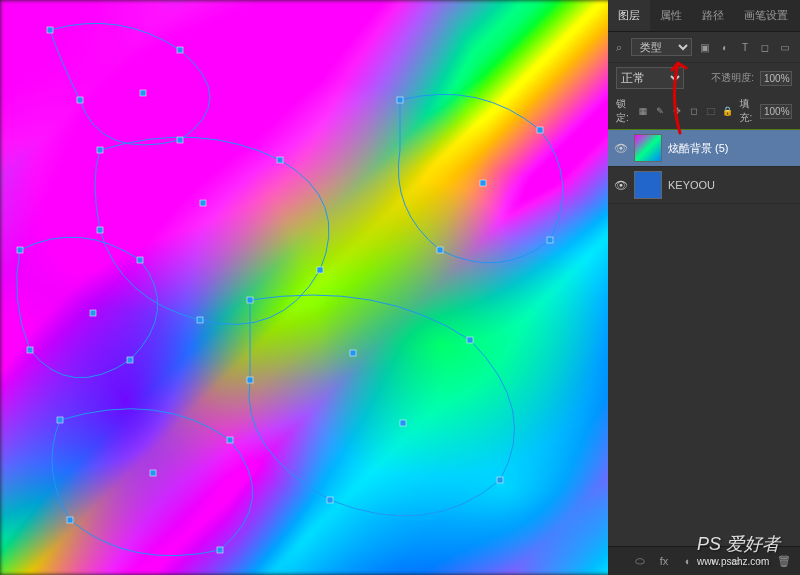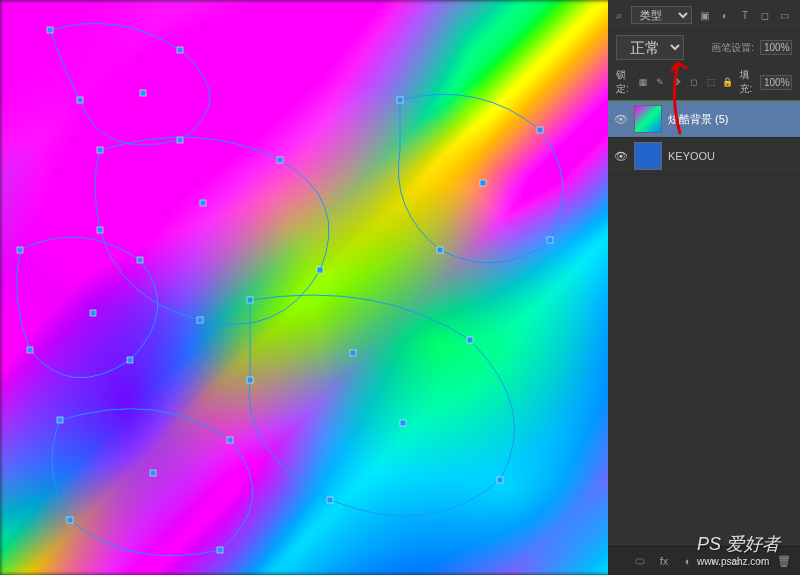--- a/index.html
+++ b/index.html
@@ -13,21 +13,21 @@
 .panel{position:absolute;right:0;top:0;width:192px;height:575px;background:#323232;color:#bbb;font-size:11px;display:flex;flex-direction:column}
 .tabs{display:flex;background:#2a2a2a;border-bottom:1px solid #1a1a1a}
 .tab{padding:8px 10px;cursor:pointer;font-size:11px;color:#999}
 .tab.active{background:#323232;color:#ddd}
 .filter-row{display:flex;align-items:center;padding:6px 8px;gap:6px;border-bottom:1px solid #2a2a2a}
 .filter-row .search{width:10px;color:#999}
 .filter-row select{background:#3a3a3a;border:1px solid #555;color:#ccc;font-size:11px;padding:1px 4px;width:68px}
 .filter-icons{display:flex;gap:6px;margin-left:auto}
 .filter-icons span{width:14px;height:14px;display:inline-flex;align-items:center;justify-content:center;color:#999;font-size:10px}
 .blend-row{display:flex;align-items:center;padding:4px 8px;gap:6px}
-.blend-row select{background:#3a3a3a;border:1px solid #555;color:#ccc;font-size:15px;padding:2px 9px;flex:1;max-width:68px}
+.blend-row select{background:#3a3a3a;border:1px solid #555;color:#ccc;font-size:12px;padding:2px 0;flex:1;max-width:68px}
 .blend-row .lbl{font-size:10px;color:#999;margin-left:auto}
 .blend-row .val{background:#3a3a3a;border:1px solid #555;padding:1px 3px;font-size:10px;width:32px;text-align:right}
 .lock-row{display:flex;align-items:center;padding:4px 8px;gap:5px;border-bottom:1px solid #4d7c0f;font-size:10px}
 .lock-row .icons{display:flex;gap:4px}
 .lock-row .icons span{width:13px;height:13px;display:inline-flex;align-items:center;justify-content:center;color:#999;font-size:9px}
 .lock-row .fill-lbl{margin-left:auto}
 .lock-row .val{background:#3a3a3a;border:1px solid #555;padding:1px 3px;font-size:10px;width:32px;text-align:right}
 .layers{flex:1;overflow:auto;background:#323232}
 .layer{display:flex;align-items:center;padding:4px 6px;gap:6px;border-bottom:1px solid #2a2a2a}
 .layer.sel{background:#5a7aa8}
@@ -86,36 +86,42 @@
       <rect class="anchor" x="200" y="200" width="6" height="6"></rect>
       <rect class="anchor" x="350" y="350" width="6" height="6"></rect>
       <rect class="anchor" x="400" y="420" width="6" height="6"></rect>
       <rect class="anchor" x="90" y="310" width="6" height="6"></rect>
       <rect class="anchor" x="480" y="180" width="6" height="6"></rect>
       <rect class="anchor" x="150" y="470" width="6" height="6"></rect>
 </svg>
 </div>
 
 <div class="panel">
+  <div class="tabs">
+    <div class="tab active">图层</div>
+    <div class="tab">属性</div>
+    <div class="tab">路径</div>
+    <div class="tab">画笔设置</div>
+  </div>
 
   <div class="filter-row">
     <span class="search">⌕</span>
     <select><option>类型</option></select>
     <div class="filter-icons">
       <span>▣</span>
       <span>◐</span>
       <span>T</span>
       <span>◻</span>
       <span>▭</span>
     </div>
   </div>
 
   <div class="blend-row">
     <select><option>正常</option></select>
-    <span class="lbl">画笔设置:</span>
+    <span class="lbl">不透明度:</span>
     <span class="val">100%</span>
   </div>
 
   <div class="lock-row">
     <span>锁定:</span>
     <div class="icons">
       <span>▦</span>
       <span>✎</span>
       <span>✥</span>
       <span>◻</span>

